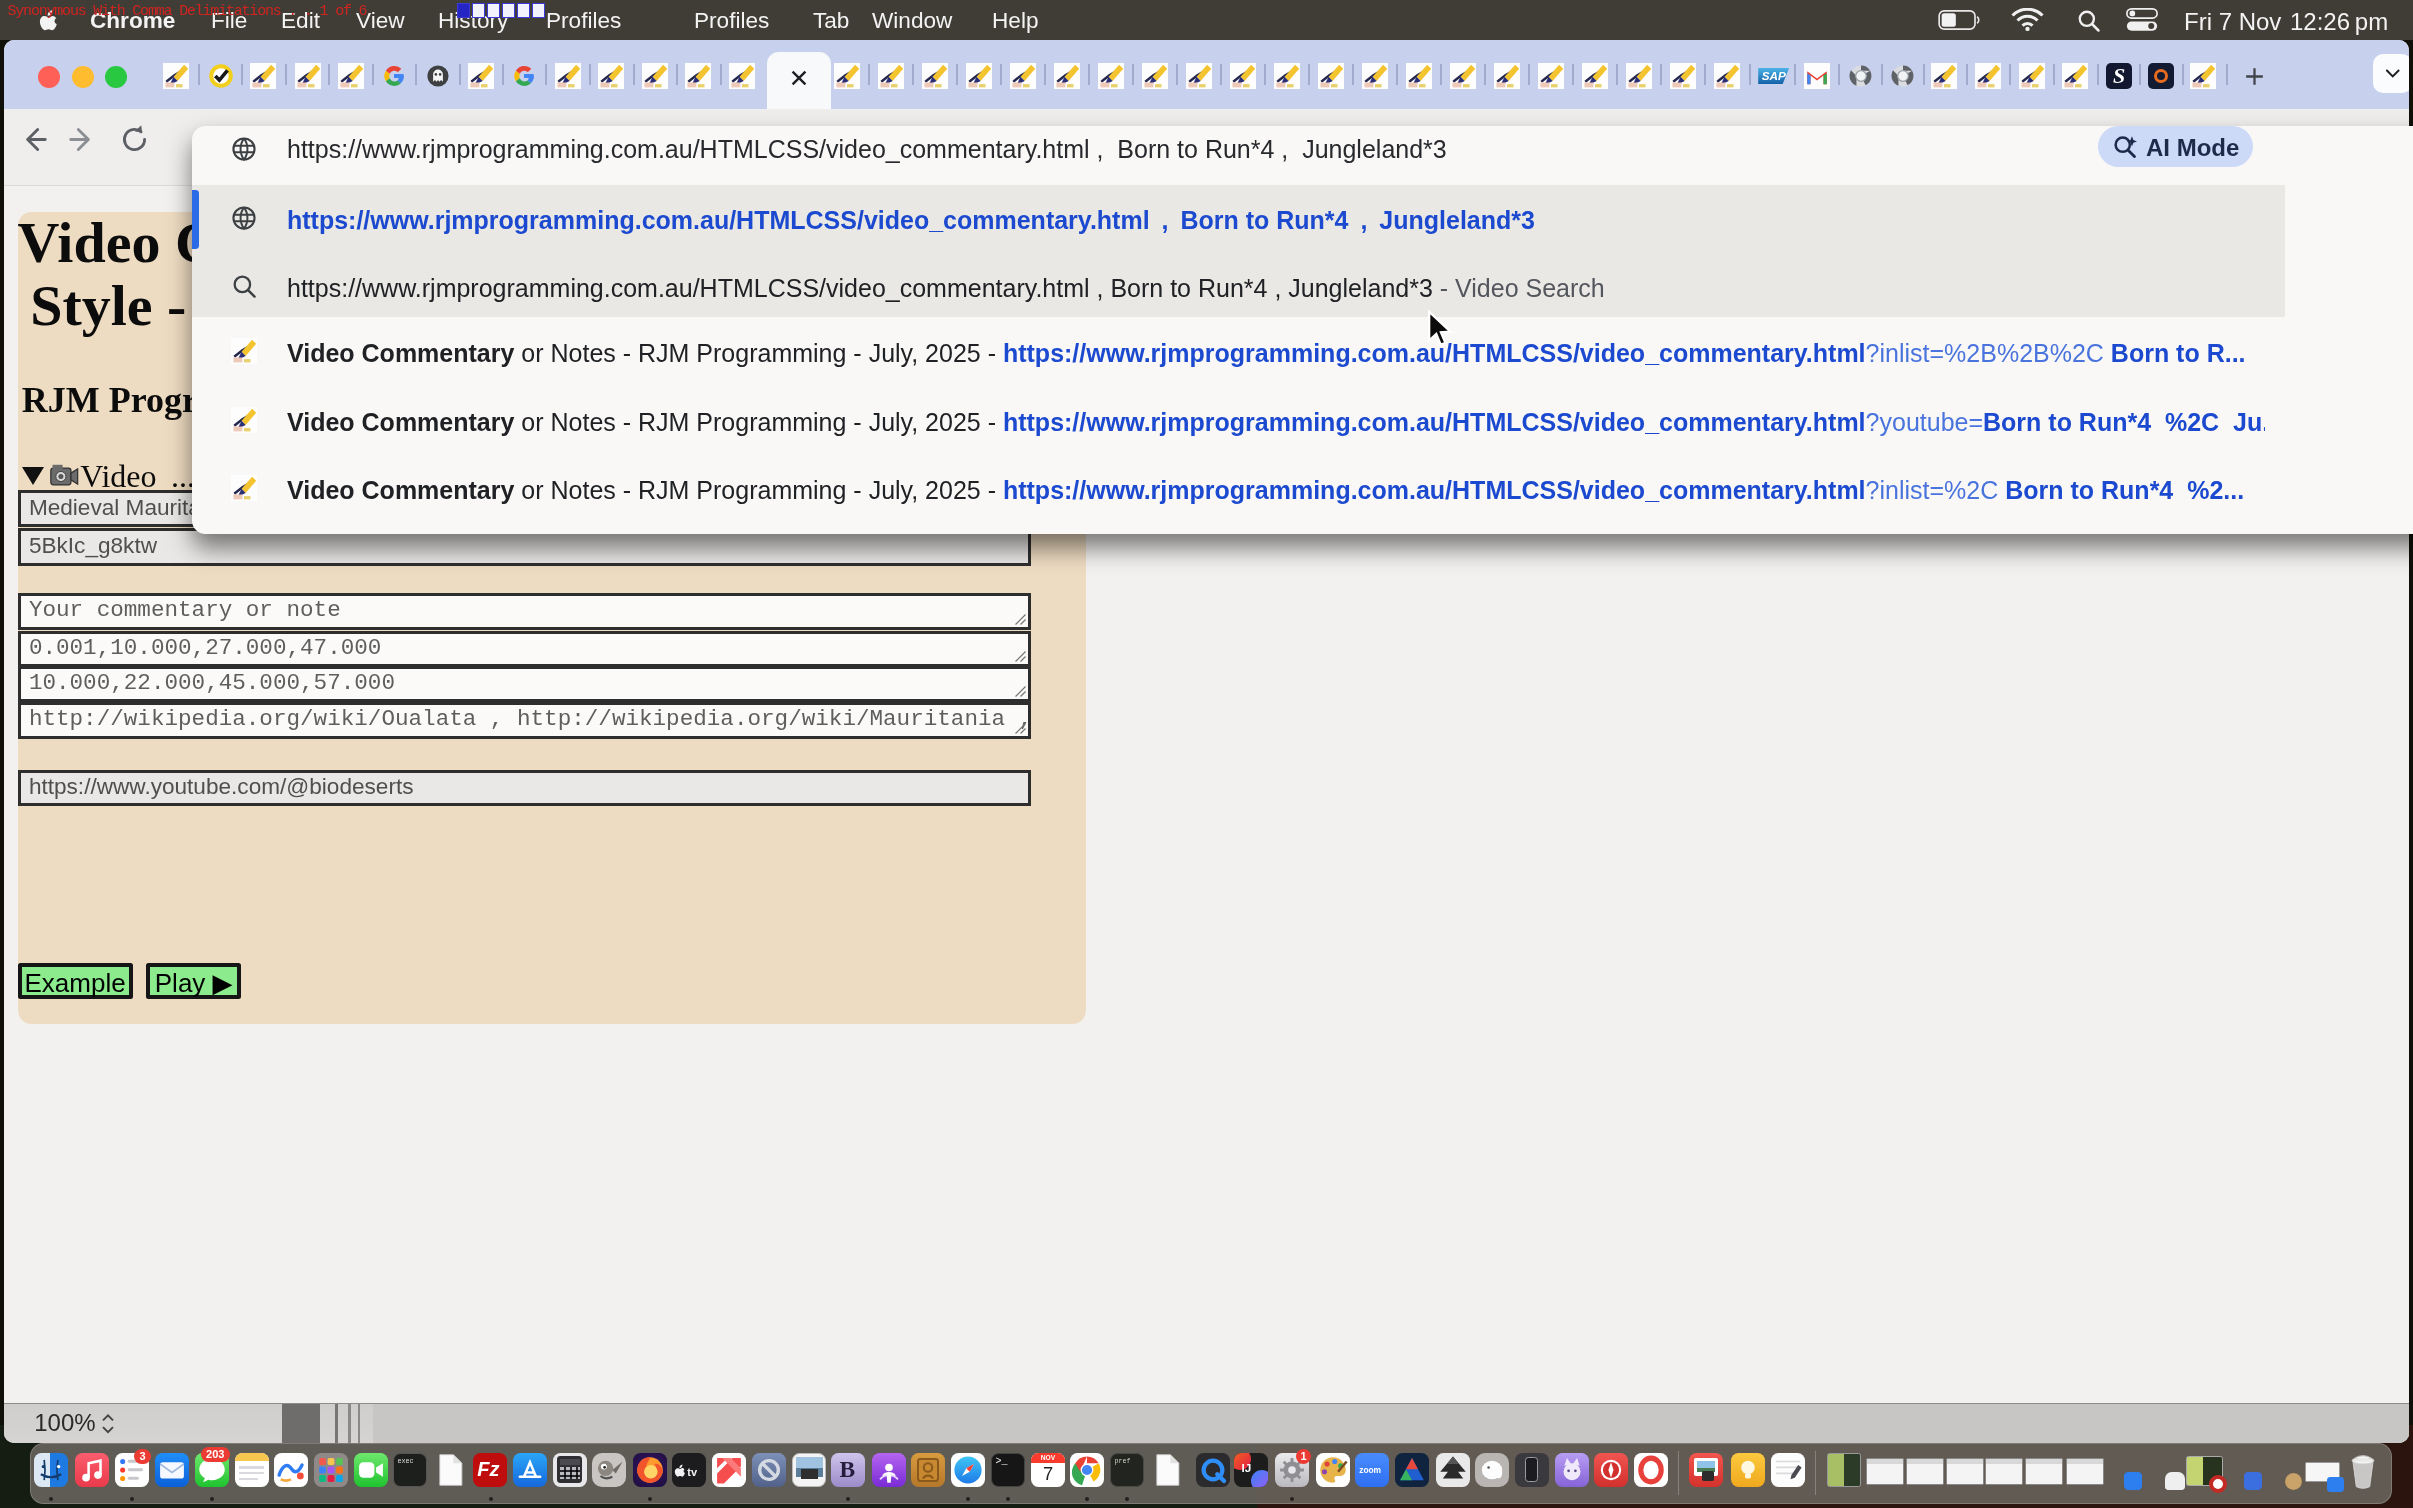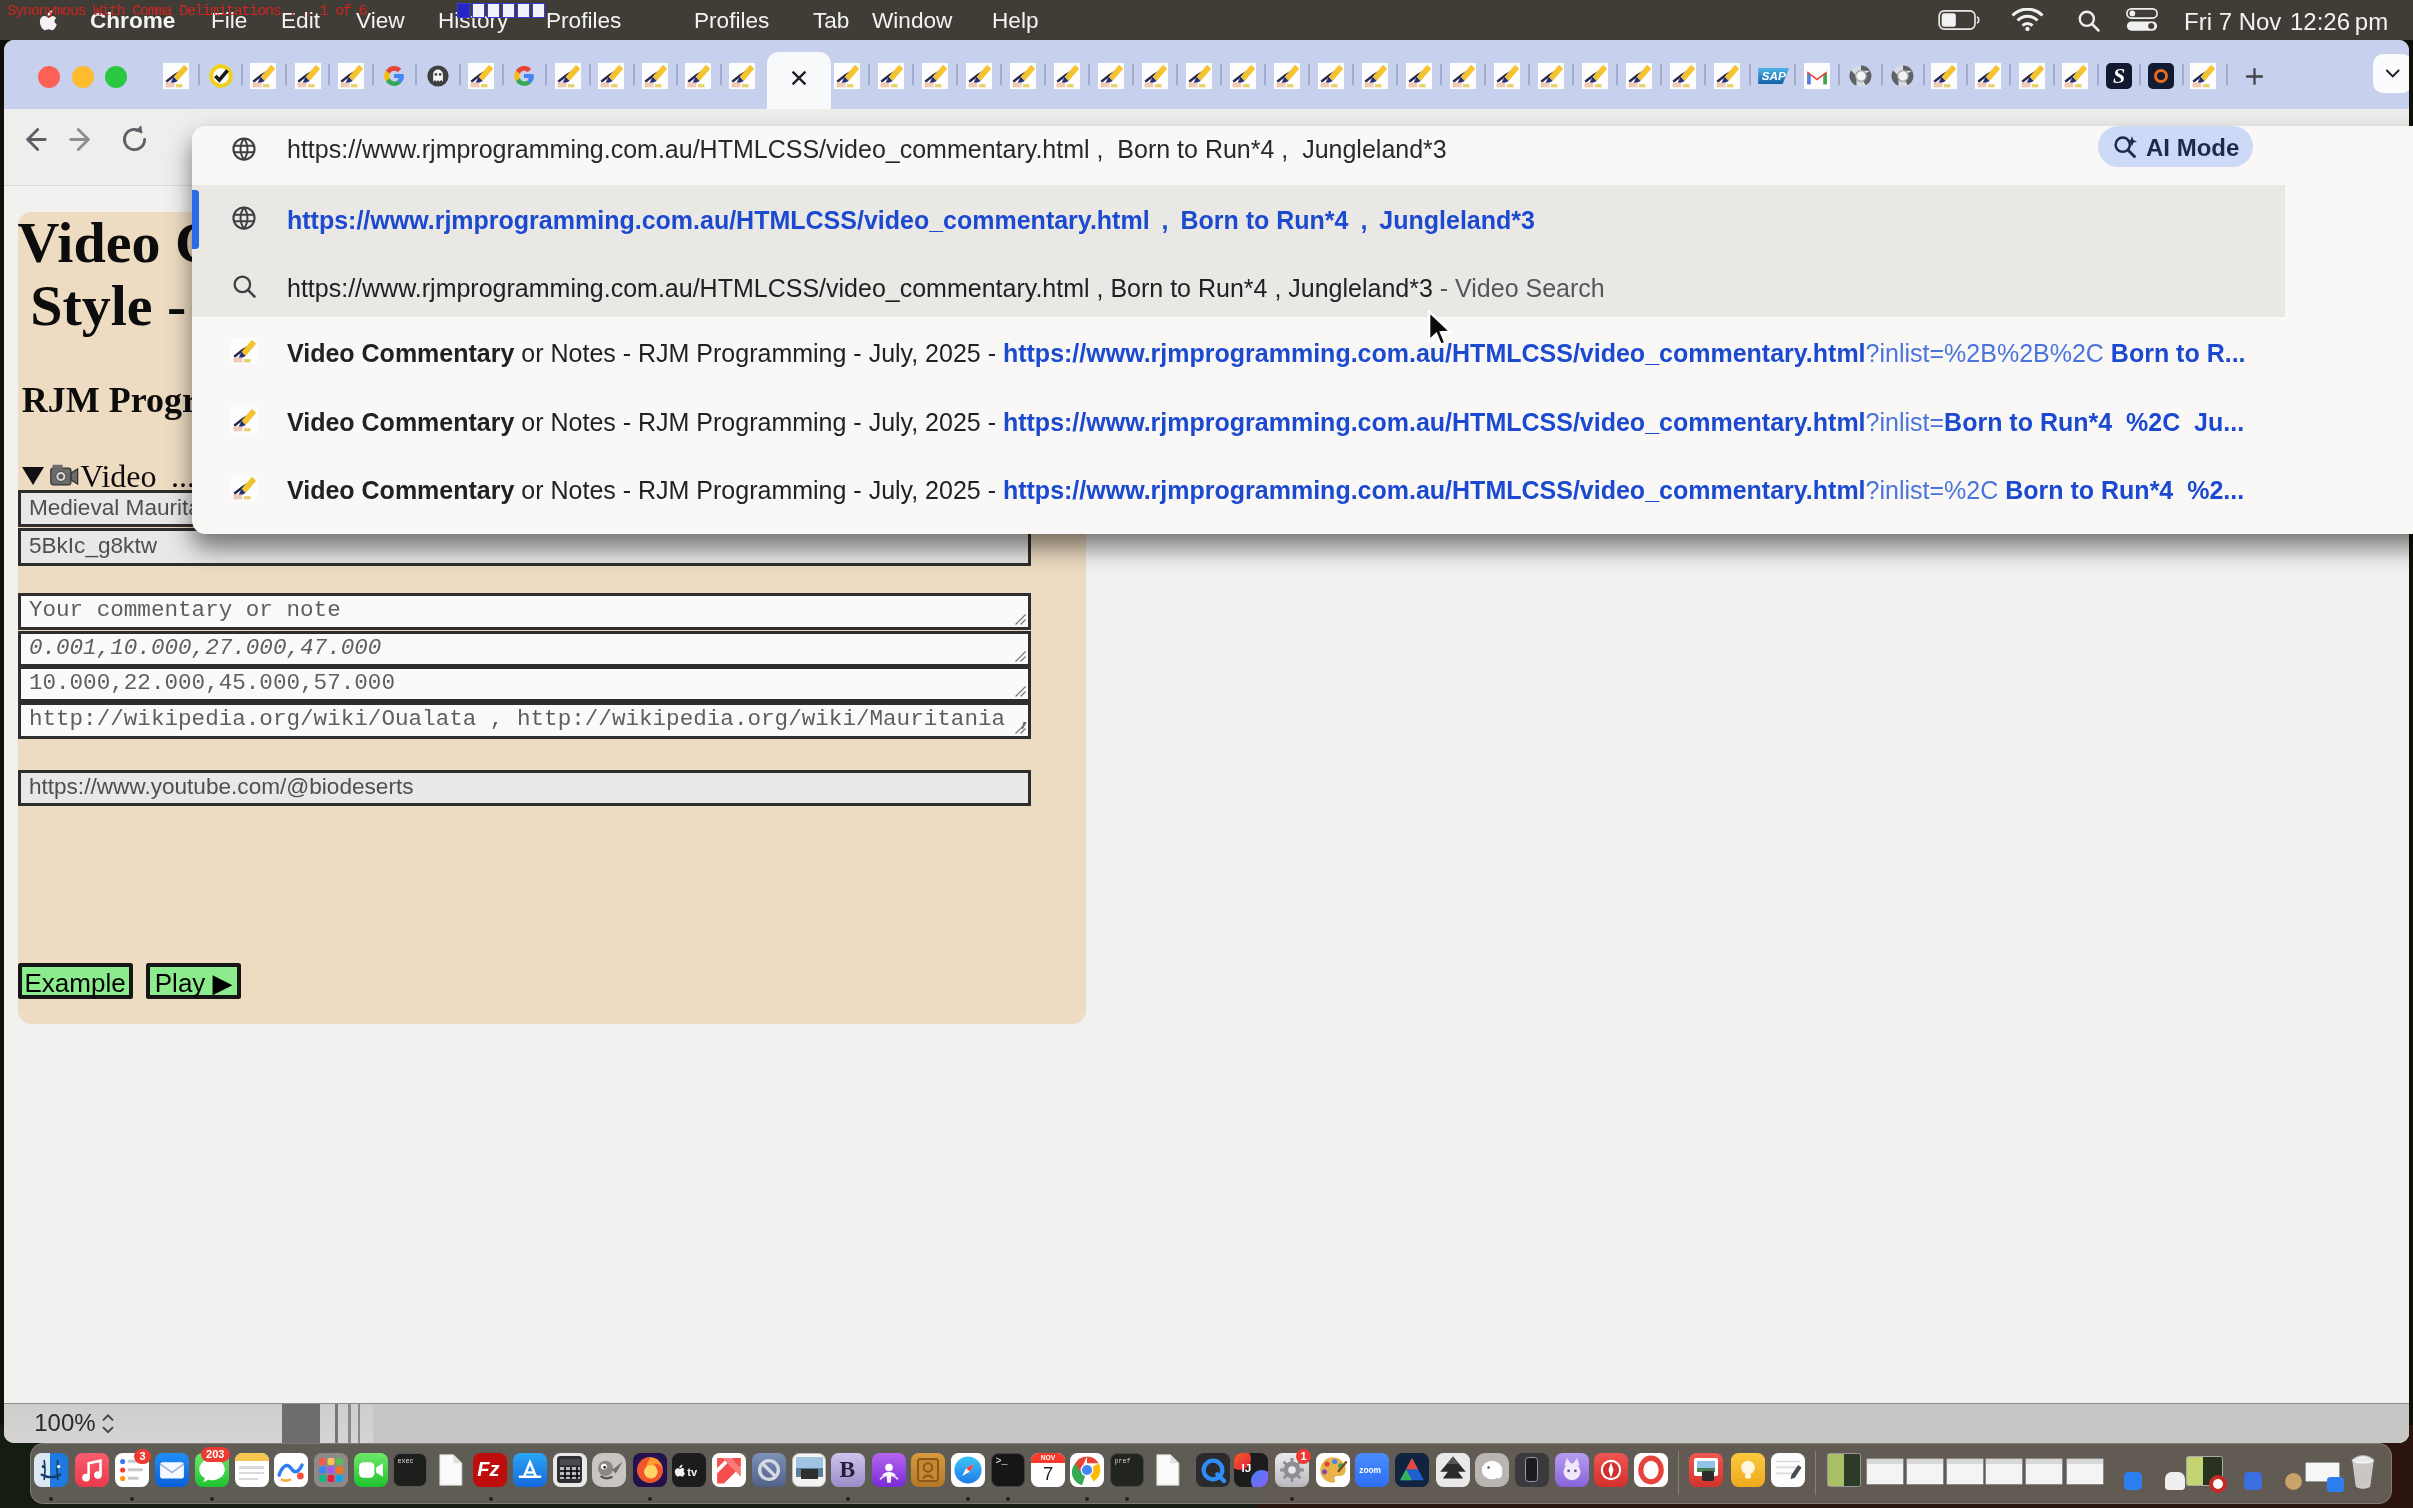--- a/index.html
+++ b/index.html
@@ -529,21 +529,21 @@
           <circle cx="13" cy="16" r="3" fill="#555"></circle>
           <polygon points="25,12 33,7 33,25 25,20" fill="#6b6b6b" stroke="#333" stroke-width="1.5"></polygon>
           <rect x="3" y="2" width="12" height="5" fill="#6b6b6b"></rect>
         </svg>
         <div class="serifb" style="left:76px;top:273px;font-size:32px;font-weight:normal;">Video  ...</div>
         <div class="inp" style="left:14.2px;top:303px;height:37px;">Medieval Mauritania Wal</div>
         <div class="inp" style="left:14.2px;top:341px;height:38px;">5BkIc_g8ktw</div>
         <div class="ta" style="left:14.2px;top:406px;height:37px;">Your commentary or note<svg class="rz" viewBox="0 0 16 16">
             <path d="M15 3 L3 15 M15 9 L9 15" stroke="#777" stroke-width="1.5"></path>
           </svg></div>
-        <div class="ta" style="left:14.2px;top:444px;height:36px;font-style:italic;">0.001,10.000,27.000,47.000<svg class="rz" viewBox="0 0 16 16">
+        <div class="ta" style="left:14.2px;top:444px;height:36px;">0.001,10.000,27.000,47.000<svg class="rz" viewBox="0 0 16 16">
             <path d="M15 3 L3 15 M15 9 L9 15" stroke="#777" stroke-width="1.5"></path>
           </svg></div>
         <div class="ta" style="left:14.2px;top:479px;height:36px;">10.000,22.000,45.000,57.000<svg class="rz" viewBox="0 0 16 16">
             <path d="M15 3 L3 15 M15 9 L9 15" stroke="#777" stroke-width="1.5"></path>
           </svg></div>
         <div class="ta" style="left:14.2px;top:515px;height:37px;">http://wikipedia.org/wiki/Oualata , http://wikipedia.org/wiki/Mauritania ,<svg class="rz" viewBox="0 0 16 16">
             <path d="M15 3 L3 15 M15 9 L9 15" stroke="#777" stroke-width="1.5"></path>
           </svg></div>
         <div class="inp" style="left:14.2px;top:583px;height:36px;line-height:28.5px;">https://www.youtube.com/@biodeserts</div>
         <div class="btn" style="left:13.4px;top:776px;width:115px;height:36px;line-height:32px;">Example</div>
@@ -644,21 +644,21 @@
       <div class="rowtx r35" style="top:213px;"><span style="font-weight:bold;">Video Commentary</span> or Notes - RJM Programming - July, 2025 - <span class="bb">https://www.rjmprogramming.com.au/HTMLCSS/video_commentary.html</span><span class="bl">?inlist=%2B%2B%2C</span><span class="bb"> Born to R...</span></div>
       <svg class="rowic" style="top:281px" viewBox="0 0 32 32">
         <rect width="32" height="32" fill="#fdfdfd"></rect>
         <path d="M4 23 L14 15 L26 8" stroke="#25284d" stroke-width="3" fill="none"></path>
         <polygon points="26,2 31,7 18,22 13,17" fill="#f4c430"></polygon>
         <polygon points="13,17 18,22 8,27" fill="#2b2f77"></polygon>
         <polygon points="8,27 10.5,24.2 13.5,26.5" fill="#222"></polygon>
         <rect x="3" y="24" width="11" height="6" fill="#efc9b8"></rect>
         <rect x="16" y="26" width="8" height="4" fill="#e8d06a"></rect>
       </svg>
-      <div class="rowtx r35" style="top:282px;"><span style="font-weight:bold;">Video Commentary</span> or Notes - RJM Programming - July, 2025 - <span class="bb">https://www.rjmprogramming.com.au/HTMLCSS/video_commentary.html</span><span class="bl">?inlist=</span><span class="bb">Born to Run*4  %2C  Ju...</span></div>
+      <div class="rowtx r35" style="top:282px;"><span style="font-weight:bold;">Video Commentary</span> or Notes - RJM Programming - July, 2025 - <span class="bb">https://www.rjmprogramming.com.au/HTMLCSS/video_commentary.html</span><span class="bl">?youtube=</span><span class="bb">Born to Run*4  %2C  Ju...</span></div>
       <svg class="rowic" style="top:349px" viewBox="0 0 32 32">
         <rect width="32" height="32" fill="#fdfdfd"></rect>
         <path d="M4 23 L14 15 L26 8" stroke="#25284d" stroke-width="3" fill="none"></path>
         <polygon points="26,2 31,7 18,22 13,17" fill="#f4c430"></polygon>
         <polygon points="13,17 18,22 8,27" fill="#2b2f77"></polygon>
         <polygon points="8,27 10.5,24.2 13.5,26.5" fill="#222"></polygon>
         <rect x="3" y="24" width="11" height="6" fill="#efc9b8"></rect>
         <rect x="16" y="26" width="8" height="4" fill="#e8d06a"></rect>
       </svg>
       <div class="rowtx r35" style="top:350px;"><span style="font-weight:bold;">Video Commentary</span> or Notes - RJM Programming - July, 2025 - <span class="bb">https://www.rjmprogramming.com.au/HTMLCSS/video_commentary.html</span><span class="bl">?inlist=%2C</span><span class="bb"> Born to Run*4  %2...</span></div>

